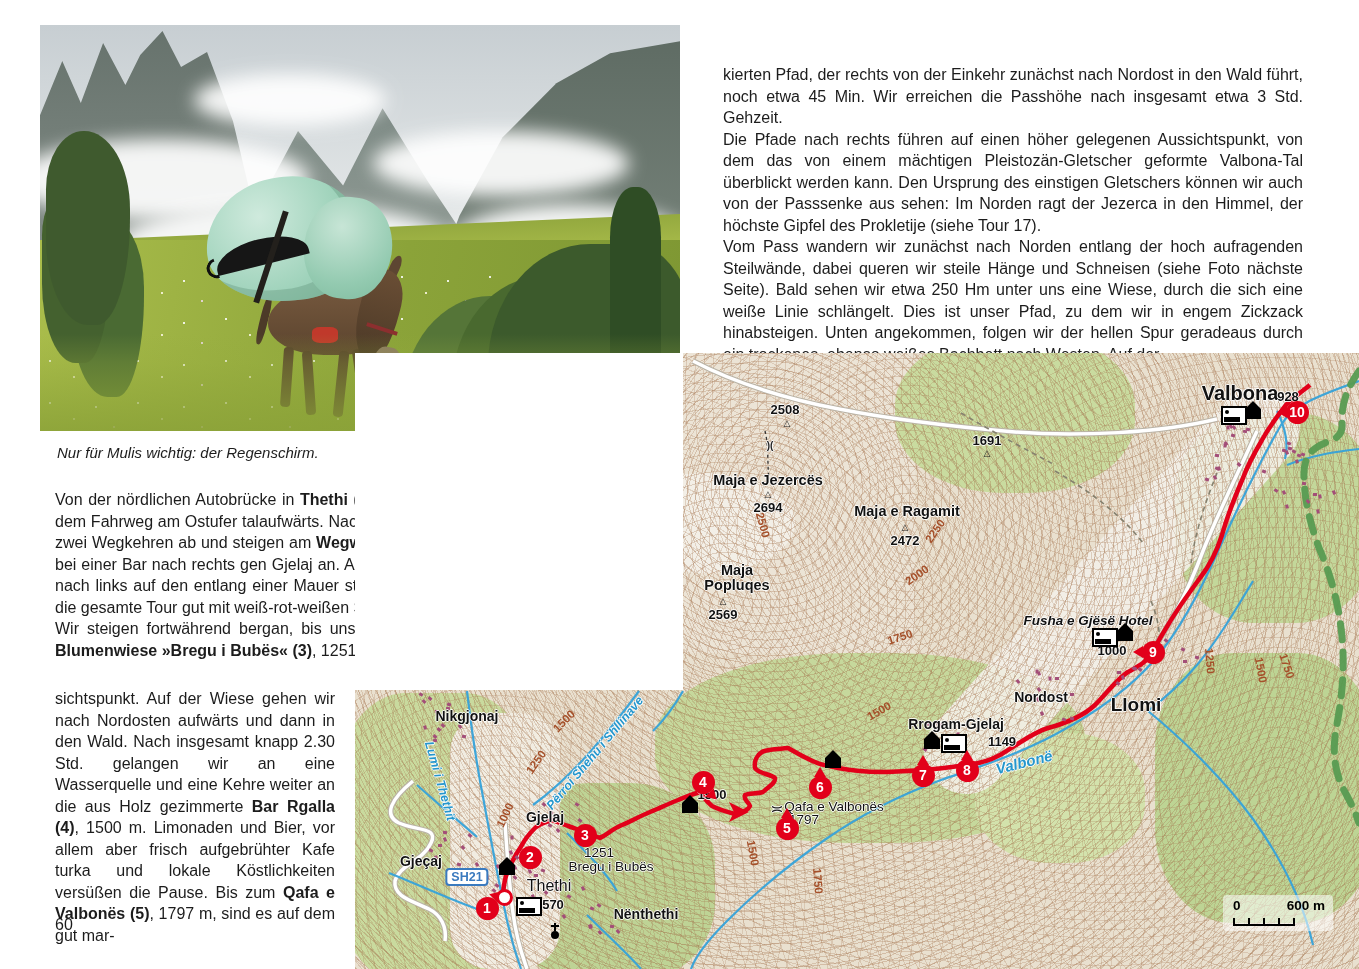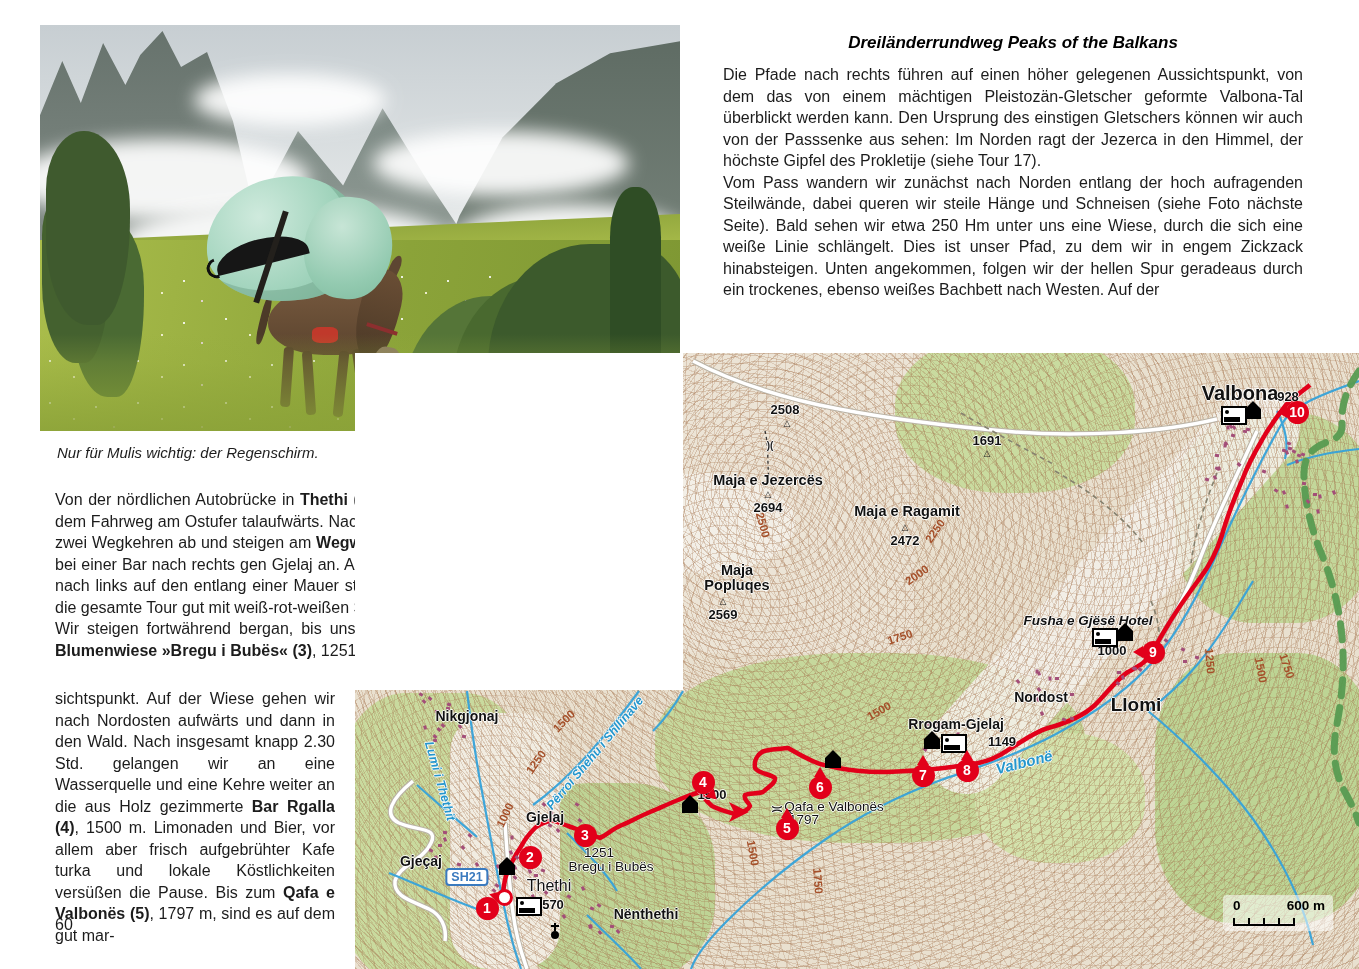--- a/index.html
+++ b/index.html
@@ -150,22 +150,22 @@
       <div class="umbrella"></div>
       <div class="strap"></div>
     </div>
     <div class="trees"></div>
     <div class="tree-tall"></div>
     <div class="grass-fg"></div>
   </div>
 
   <div class="abs caption" style="left:57px;top:444px;">Nur für Mulis wichtig: der Regenschirm.</div>
 
-  <div class="abs col-header" style="left:723px;top:33px;width:580px;">Dreiländerrundweg Peaks of the Balkans</div>
   <div class="abs body-text" style="left:723px;top:64px;width:580px;">
+    <p>kierten Pfad, der rechts von der Einkehr zunächst nach Nordost in den Wald führt, noch etwa 45 Min. Wir erreichen die Passhöhe nach insgesamt etwa 3 Std. Gehzeit.</p>
     <p>Die Pfade nach rechts führen auf einen höher gelegenen Aussichtspunkt, von dem das von einem mächtigen Pleistozän-Gletscher geformte Valbona-Tal überblickt werden kann. Den Ursprung des einstigen Gletschers können wir auch von der Passsenke aus sehen: Im Norden ragt der Jezerca in den Himmel, der höchste Gipfel des Prokletije (siehe Tour 17).</p>
     <p>Vom Pass wandern wir zunächst nach Norden entlang der hoch aufragenden Steilwände, dabei queren wir steile Hänge und Schneisen (siehe Foto nächste Seite). Bald sehen wir etwa 250 Hm unter uns eine Wiese, durch die sich eine weiße Linie schlängelt. Dies ist unser Pfad, zu dem wir in engem Zickzack hinabsteigen. Unten angekommen, folgen wir der hellen Spur geradeaus durch ein trockenes, ebenso weißes Bachbett nach Westen. Auf der</p>
   </div>
 
   <div class="abs body-text" style="left:55px;top:489px;width:626px;z-index:2;">
     <p><span>Von der nördlichen Autobrücke in </span><b>Thethi (1)</b><span> bei der Touristeninformation folgen wir auf dem Fahrweg am Ostufer talaufwärts. Nach dem Përroi Shehu i Shllinave schneiden wir zwei Wegkehren ab und steigen am </span><b>Wegweiser</b><span> (Richtungsangabe »Qafa e Valbonës«) bei einer Bar nach rechts gen Gjelaj an. Am ersten Haus von </span><b>Gjelaj (2)</b><span> wenden wir uns nach links auf den entlang einer Mauer steiler ansteigenden Pfad. Der Abzweig ist wie die gesamte Tour gut mit weiß-rot-weißen Streifen markiert.</span></p>
     <p><span>Wir steigen fortwährend bergan, bis uns ein Pfeil am Waldrand nach links auf eine </span><b>Blumenwiese »Bregu i Bubës« (3)</b><span>, 1251 m, weist – ein schöner Aus-</span></p>
   </div>
   <div class="abs body-text" style="left:55px;top:688px;width:280px;z-index:2;">
     <p><span>sichtspunkt. Auf der Wiese gehen wir nach Nordosten aufwärts und dann in den Wald. Nach insgesamt knapp 2.30 Std. gelangen wir an eine Wasserquelle und eine Kehre weiter an die aus Holz gezimmerte </span><b>Bar Rgalla (4)</b><span>, 1500 m. Limonaden und Bier, vor allem aber frisch aufgebrühter Kafe turka und lokale Köstlichkeiten versüßen die Pause. Bis zum </span><b>Qafa e Valbonës (5)</b><span>, 1797 m, sind es auf dem gut mar-</span></p>

